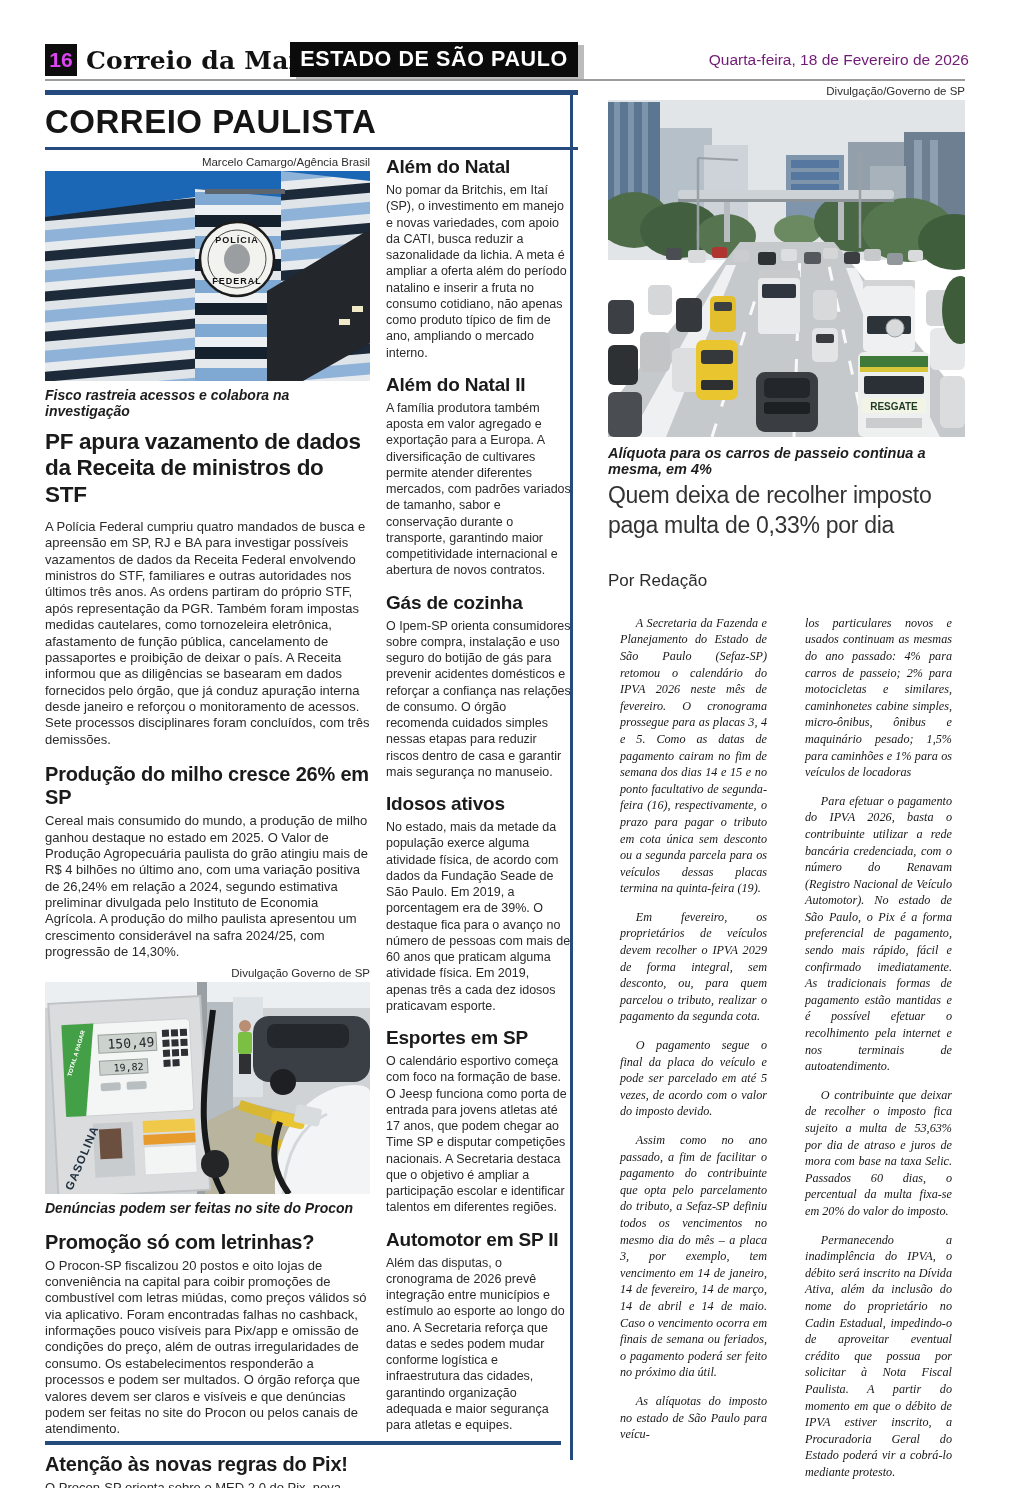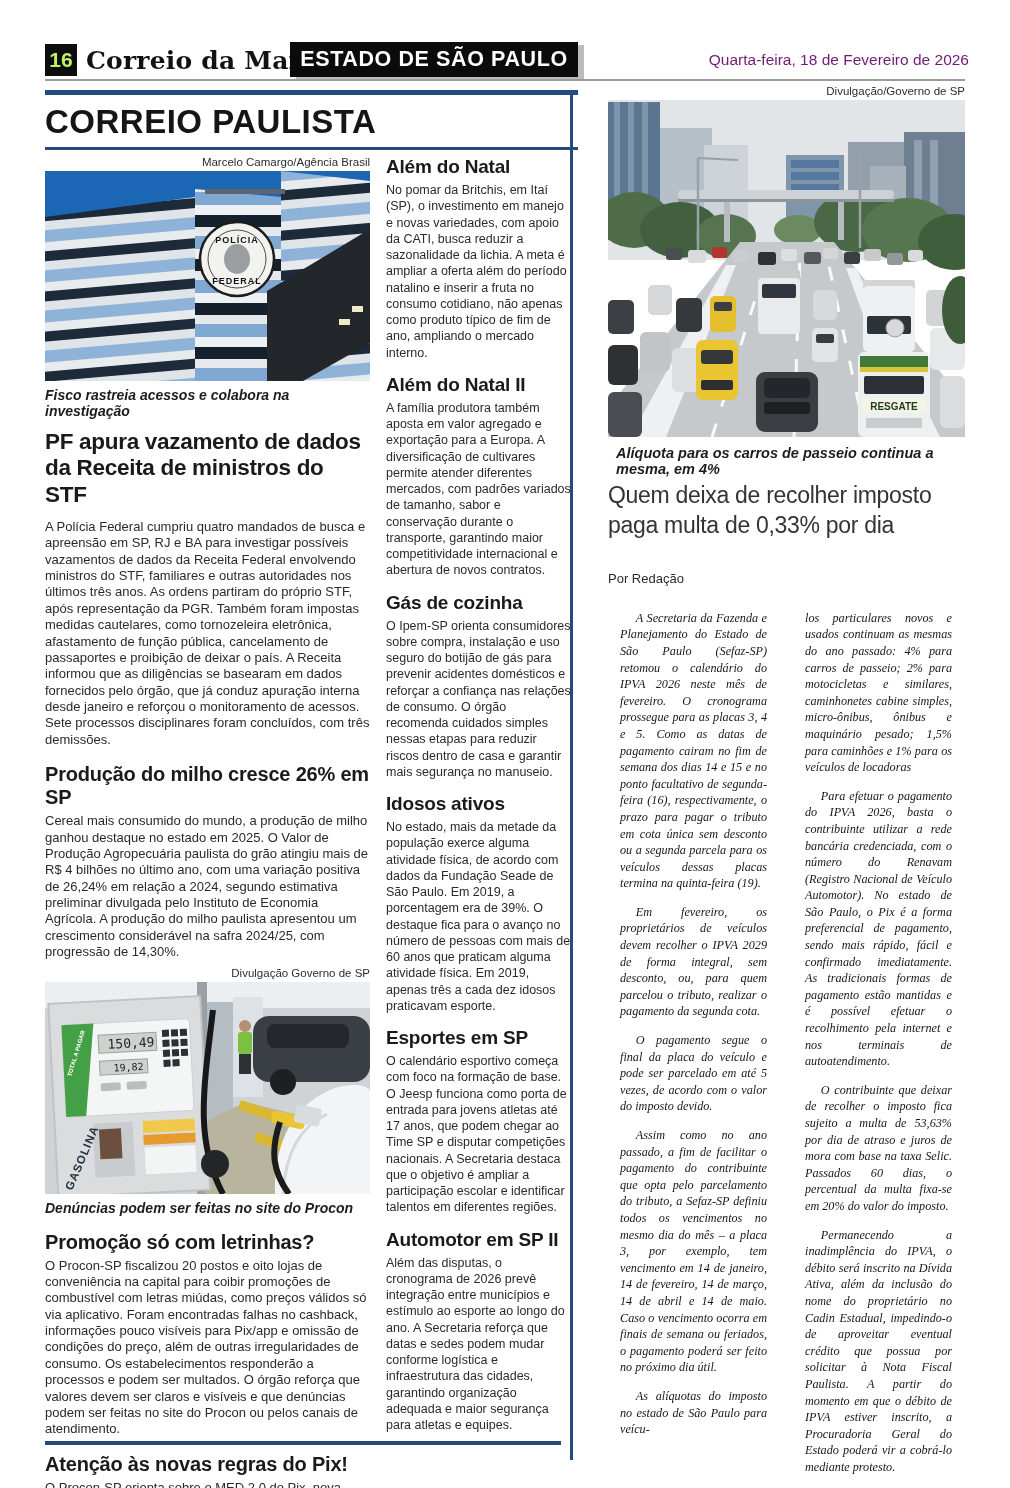--- a/index.html
+++ b/index.html
@@ -8,21 +8,21 @@
     --body:#2a2a2a;
   }
   *{margin:0;padding:0;box-sizing:border-box;}
   html,body{background:#888;}
   .page{
     position:relative;width:1010px;height:1488px;margin:0 auto;
     background:#ffffff;overflow:hidden;
     font-family:"Liberation Sans",sans-serif;color:var(--ink);
   }
   
-  .page-num{position:absolute;left:45px;top:44px;width:32px;height:32px;background:#0d0d0d;color:#bef264;
+  .page-num{position:absolute;left:45px;top:44px;width:32px;height:32px;background:#0d0d0d;color:#d946ef;
     font-size:21px;font-weight:bold;display:flex;align-items:center;justify-content:center;}
   .brand{position:absolute;left:86px;top:44px;height:32px;display:flex;align-items:center;
     font-family:"DejaVu Serif",serif;font-weight:bold;font-size:25px;color:#121212;letter-spacing:.2px;}
   .section-bar{position:absolute;left:290px;top:42px;width:288px;height:35px;background:#0b0b0b;
     color:#fff;display:flex;align-items:center;justify-content:center;font-size:21.5px;font-weight:bold;
     letter-spacing:.6px;box-shadow:6px 3px 0 #bcbcbc;}
   .page-date{position:absolute;right:41px;top:51px;font-size:15.5px;color:#701a75;}
   .header-rule{position:absolute;left:45px;right:45px;top:79px;height:2px;background:#9c9c9c;}
 
   
@@ -43,26 +43,26 @@
   .col-side h3:first-child{margin-top:3px;}
   .side-body{font-size:12.5px;line-height:1.3;color:var(--body);margin-bottom:2px;}
 
   .v-divider{position:absolute;left:570px;top:90px;width:3px;height:1370px;background:var(--blue);}
   .bottom-rule{position:absolute;left:45px;top:1441px;width:516px;height:4px;background:var(--blue);}
 
   
   .right-sec{position:absolute;left:608px;top:85px;width:357px;}
   .right-sec .credit{margin:0 0 3px;}
   .traffic{display:block;width:357px;}
-  .caption-r{font-style:italic;font-size:14.5px;font-weight:600;color:#1d1d1d;margin:8px 8px 4px;}
+  .caption-r{font-style:italic;font-size:14.5px;font-weight:600;color:#1d1d1d;margin:8px 0 4px;}
   .ipva-headline{margin:4px 0 12px;}
   .ipva-line{font-weight:bold;font-size:45px;line-height:1.14;letter-spacing:-1.8px;color:#0f0f0f;}
   .subhead{margin:2px 0 30px;}
   .subhead div{font-size:23px;line-height:1.3;color:#333;letter-spacing:-.3px;}
-  .byline{font-size:13px;color:#2b2b2b;margin:12px 0 12px;}
+  .byline{font-size:17px;color:#2b2b2b;margin:12px 0 12px;}
   .serif-cols{display:flex;gap:14px;}
   .serif-col{width:171px;flex:none;font-family:"Liberation Serif",serif;font-size:12.2px;line-height:1.36;
     color:#171717;text-align:justify;}
   .serif-col p{text-indent:1.3em;margin:12px;font-style:italic;}
   .serif-col p.flush{text-indent:0;}
 </style>
 </head>
 <body>
 
 <div class="page">

